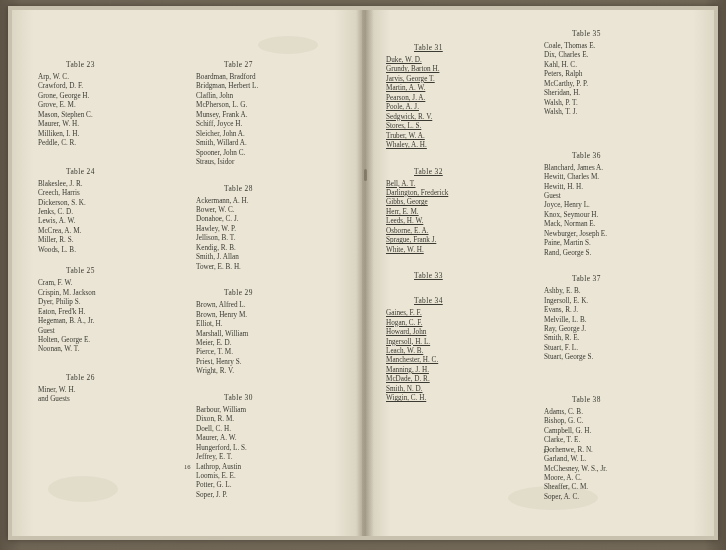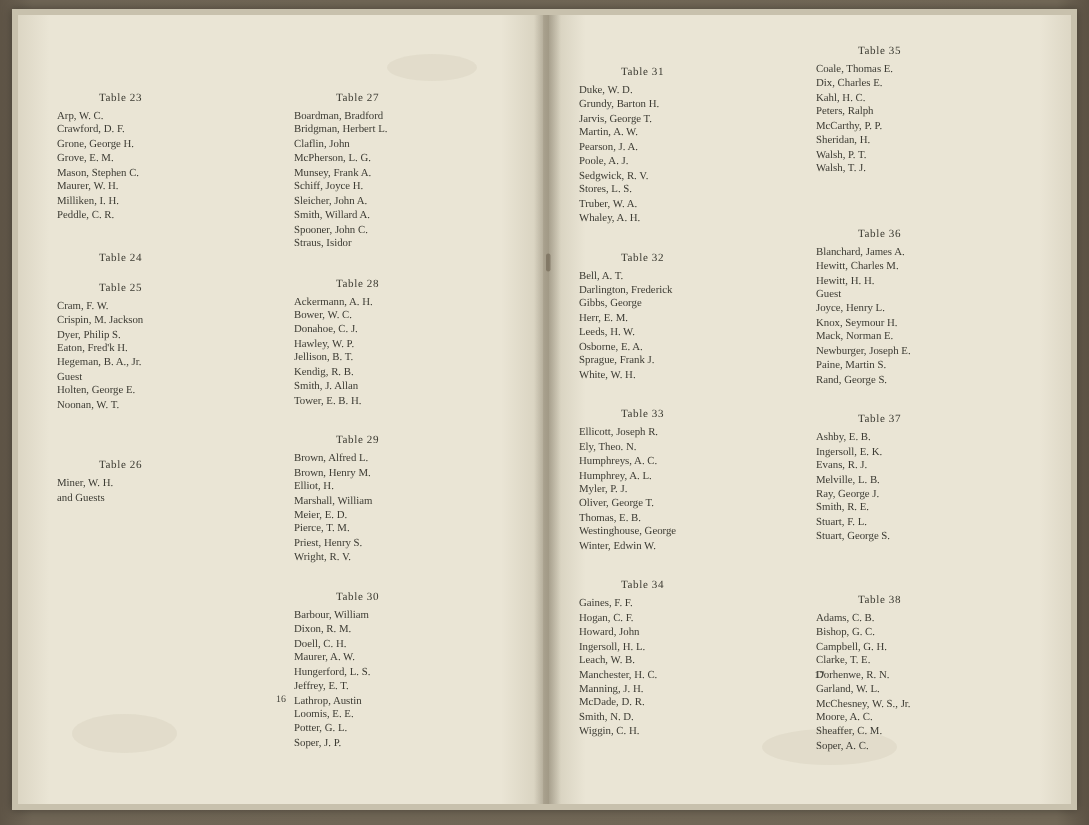--- a/index.html
+++ b/index.html
@@ -139,37 +139,47 @@
           <li>Grove, E. M.</li>
           <li>Mason, Stephen C.</li>
           <li>Maurer, W. H.</li>
           <li>Milliken, I. H.</li>
           <li>Peddle, C. R.</li>
         </ul>
       </div>
 
       <div class="group" style="margin-top:18px;">
         <div class="tblhdr ind">Table 24</div>
+        <ul class="names">
+          <li>Blakeslee, J. R.</li>
+          <li>Creech, Harris</li>
+          <li>Dickerson, S. K.</li>
+          <li>Jenks, C. D.</li>
+          <li>Lewis, A. W.</li>
+          <li>McCrea, A. M.</li>
+          <li>Miller, R. S.</li>
+          <li>Woods, L. B.</li>
+        </ul>
       </div>
 
       <div class="group" style="margin-top:1px;">
         <div class="tblhdr ind">Table 25</div>
         <ul class="names">
           <li>Cram, F. W.</li>
           <li>Crispin, M. Jackson</li>
           <li>Dyer, Philip S.</li>
           <li>Eaton, Fred'k H.</li>
           <li>Hegeman, B. A., Jr.</li>
           <li>Guest</li>
           <li>Holten, George E.</li>
           <li>Noonan, W. T.</li>
         </ul>
       </div>
 
-      <div class="group" style="margin-top:30px;">
+      <div class="group" style="margin-top:18px;">
         <div class="tblhdr ind">Table 26</div>
         <ul class="names">
           <li>Miner, W. H.</li>
           <li>and Guests</li>
         </ul>
       </div>
     </div>
 
     <div class="col" style="left:196px; top:60px;">
       <div class="group">
@@ -231,21 +241,21 @@
           <li>Soper, J. P.</li>
         </ul>
       </div>
     </div>
 
     <div class="folio" style="left:184px; top:463px;">16</div>
   </div>
 
   <div class="page-text">
 
-    <div class="col" style="left:386px; top:43px;">
+    <div class="col" style="left:386px; top:43px;text-decoration:underline;">
       <div class="group">
         <div class="tblhdr ind">Table 31</div>
         <ul class="names">
           <li>Duke, W. D.</li>
           <li>Grundy, Barton H.</li>
           <li>Jarvis, George T.</li>
           <li>Martin, A. W.</li>
           <li>Pearson, J. A.</li>
           <li>Poole, A. J.</li>
           <li>Sedgwick, R. V.</li>
@@ -264,31 +274,20 @@
           <li>Herr, E. M.</li>
           <li>Leeds, H. W.</li>
           <li>Osborne, E. A.</li>
           <li>Sprague, Frank J.</li>
           <li>White, W. H.</li>
         </ul>
       </div>
 
       <div class="group" style="margin-top:16px;">
         <div class="tblhdr ind">Table 33</div>
-        <ul class="names">
-          <li>Ellicott, Joseph R.</li>
-          <li>Ely, Theo. N.</li>
-          <li>Humphreys, A. C.</li>
-          <li>Humphrey, A. L.</li>
-          <li>Myler, P. J.</li>
-          <li>Oliver, George T.</li>
-          <li>Thomas, E. B.</li>
-          <li>Westinghouse, George</li>
-          <li>Winter, Edwin W.</li>
-        </ul>
       </div>
 
       <div class="group" style="margin-top:16px;">
         <div class="tblhdr ind">Table 34</div>
         <ul class="names">
           <li>Gaines, F. F.</li>
           <li>Hogan, C. F.</li>
           <li>Howard, John</li>
           <li>Ingersoll, H. L.</li>
           <li>Leach, W. B.</li>

